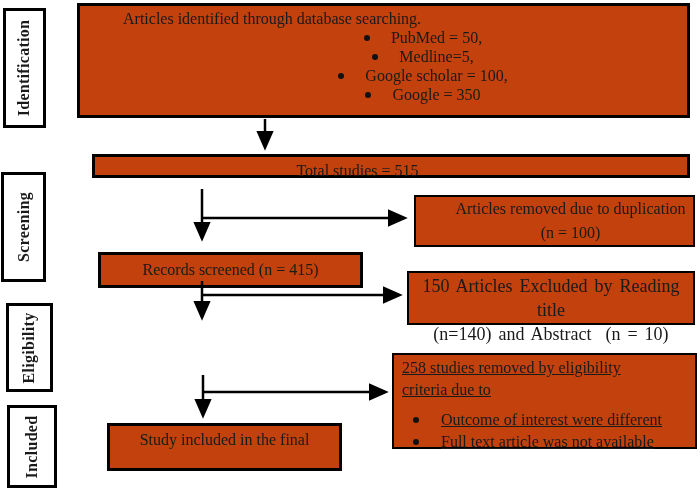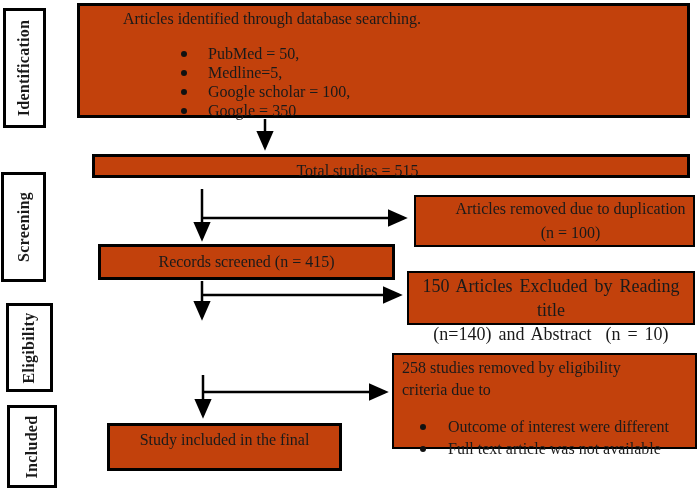--- a/index.html
+++ b/index.html
@@ -40,40 +40,40 @@
     position: absolute;
     border: 3px solid #000;
     box-sizing: border-box;
     background: #c2410c;
     font-size: 16px;
   }
   .thin { border-width: 2px; }
 
   .b-ident { left: 77px; top: 3px; width: 613px; height: 115px; padding-top: 3px; }
   .b-ident .title { padding-left: 43px; line-height: 19px; }
-  .blist { margin: 16px; padding: 0 6px 0 85px; list-style: none; }
+  .blist { margin: 0; padding: 0 6px 0 85px; list-style: none; text-align: center; }
   .blist li { line-height: 19px; }
   .bullet {
     display: inline-block;
     width: 6px; height: 6px;
     border-radius: 50%;
     background: #111;
     margin-right: 21px;
     vertical-align: 2px;
   }
 
   .b-total   { left: 92px;  top: 154px; width: 598px; height: 24px; line-height: 28px; text-align: center; padding-right: 67px; }
-  .b-records { left: 98px;  top: 244px; width: 297px; height: 36px; line-height: 30px; text-align: center; }
+  .b-records { left: 98px;  top: 252px; width: 265px; height: 36px; line-height: 30px; text-align: center; }
   .b-full    { left: 102px; top: 325px; width: 243px; height: 49px; text-align: center; line-height: 22px; }
   .b-study   { left: 107px; top: 423px; width: 235px; height: 48px; text-align: center; line-height: 24px; padding-top: 2px; }
 
   .b-dup     { left: 414px; top: 195px; width: 281px; height: 52px; text-align: center; line-height: 24px; padding-left: 32px; }
   .b-excl    { left: 407px; top: 271px; width: 288px; height: 54px; text-align: center; line-height: 24px; padding-top: 1px; word-spacing: 2.5px; font-size: 18px; }
-  .b-removed { left: 392px; top: 353px; width: 305px; height: 96px; padding: 2px 8px; line-height: 22px; }
-  .b-removed ul { margin: 15px; padding: 0 0 0 3px; list-style: none; }
+  .b-removed { left: 392px; top: 353px; width: 305px; height: 96px; padding: 2px 8px; line-height: 22px; text-decoration: underline; }
+  .b-removed ul { margin: 8px; padding: 0 0 0 3px; list-style: none; }
   .b-removed .bullet { margin-right: 22px; }
 
   
   svg.overlay { position: absolute; left: 0; top: 0; pointer-events: none; }
 </style>
 </head>
 <body>
 
 <div class="canvas">
 

